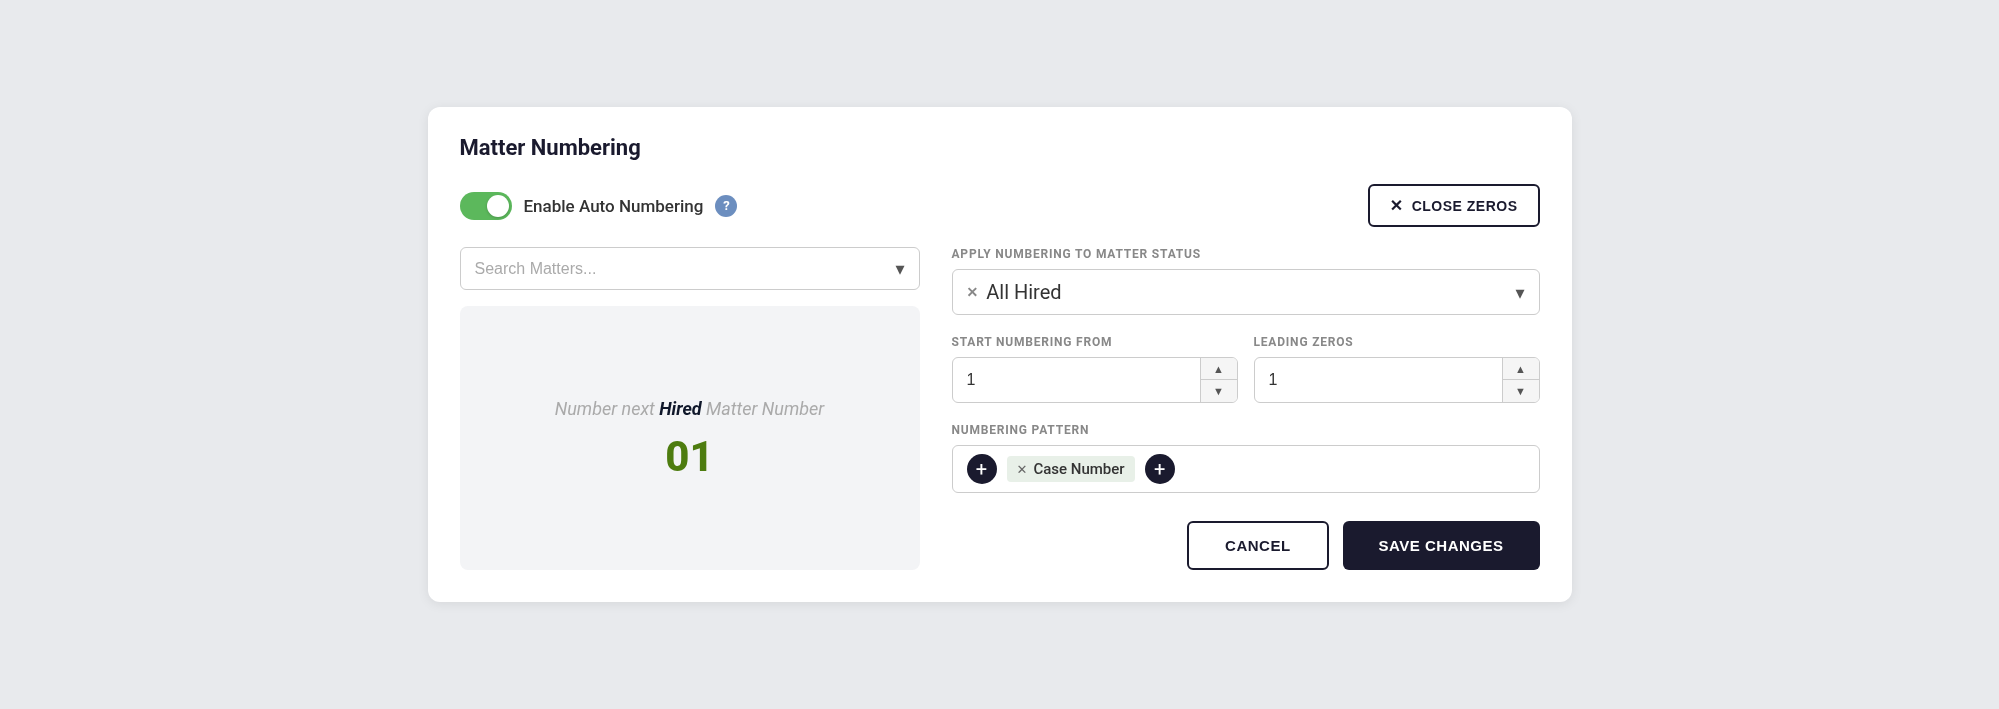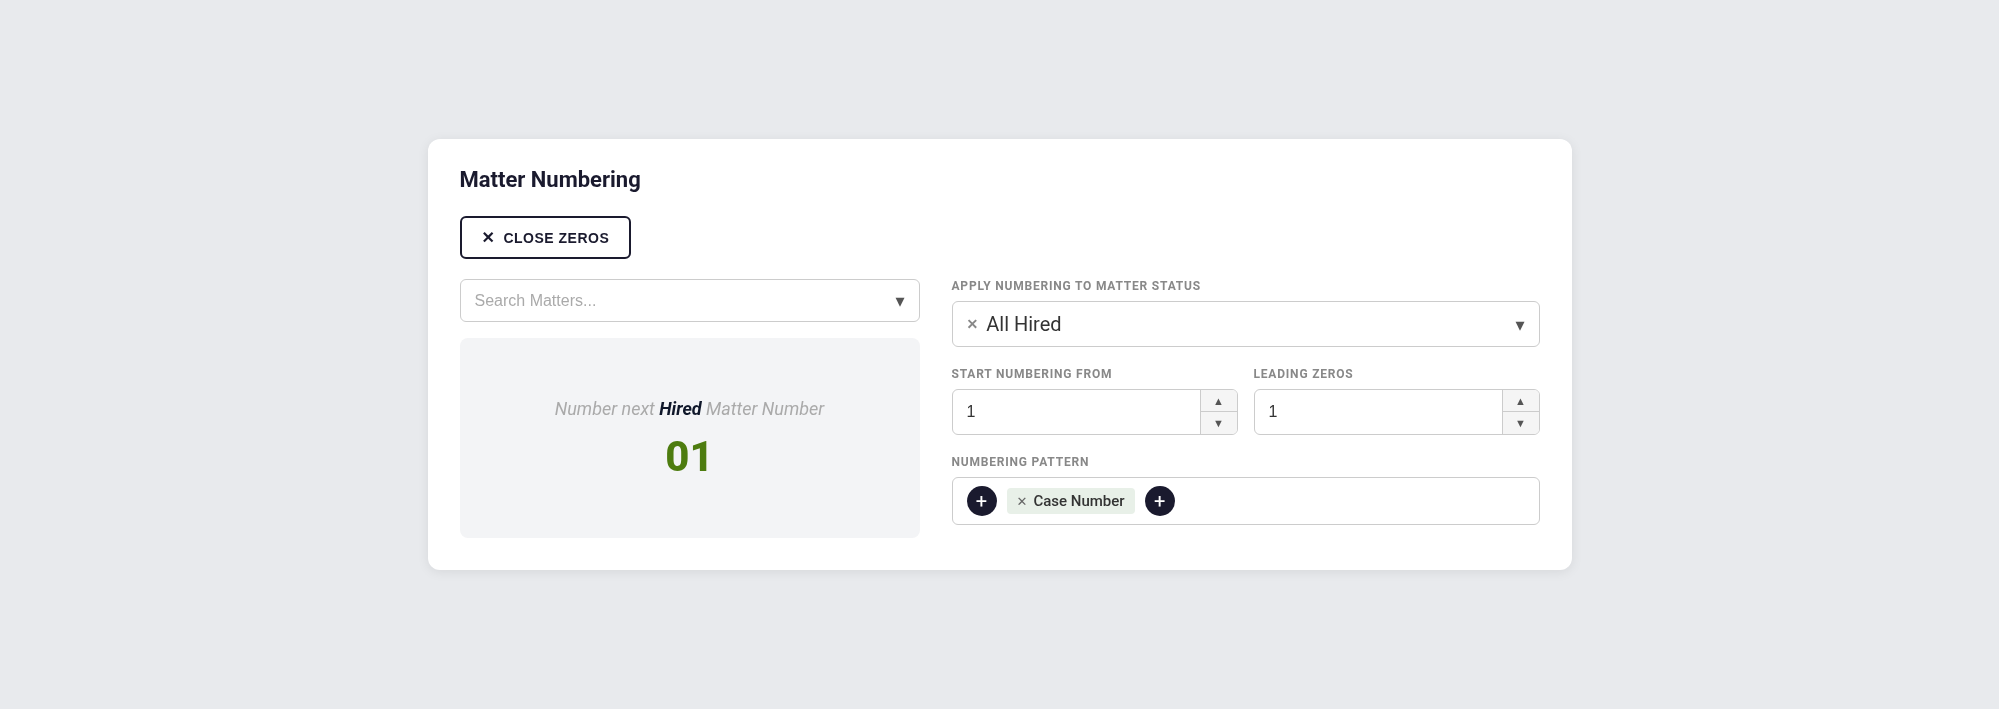--- a/index.html
+++ b/index.html
@@ -313,20 +313,27 @@
       letter-spacing: 0.5px;
     }
   </style>
 </head>
 <body>
 
 <div class="card">
   <div class="card-title">Matter Numbering</div>
 
   <div class="top-row">
+    <div class="toggle-row">
+      <button class="toggle-switch">
+        <div class="toggle-knob"></div>
+      </button>
+      <span class="toggle-label">Enable Auto Numbering</span>
+      <span class="help-icon">?</span>
+    </div>
     <button class="close-edit-btn">
       <span class="x-icon">✕</span>
       <span>CLOSE ZEROS</span>
     </button>
   </div>
 
   <div class="main-content">
 
     <div class="left-panel">
       <div class="search-box">
@@ -381,16 +388,20 @@
         <div class="pattern-box">
           <span class="plus-circle">+</span>
           <div class="pattern-tag">
             <span class="pattern-tag-close">✕</span>
             <span class="pattern-tag-value">Case Number</span>
           </div>
           <span class="plus-circle">+</span>
         </div>
       </div>
 
+      <div class="action-row">
+        <button class="cancel-btn">CANCEL</button>
+        <button class="save-btn">SAVE CHANGES</button>
+      </div>
 
     </div>
   </div>
 </div>
 
 </body></html>

